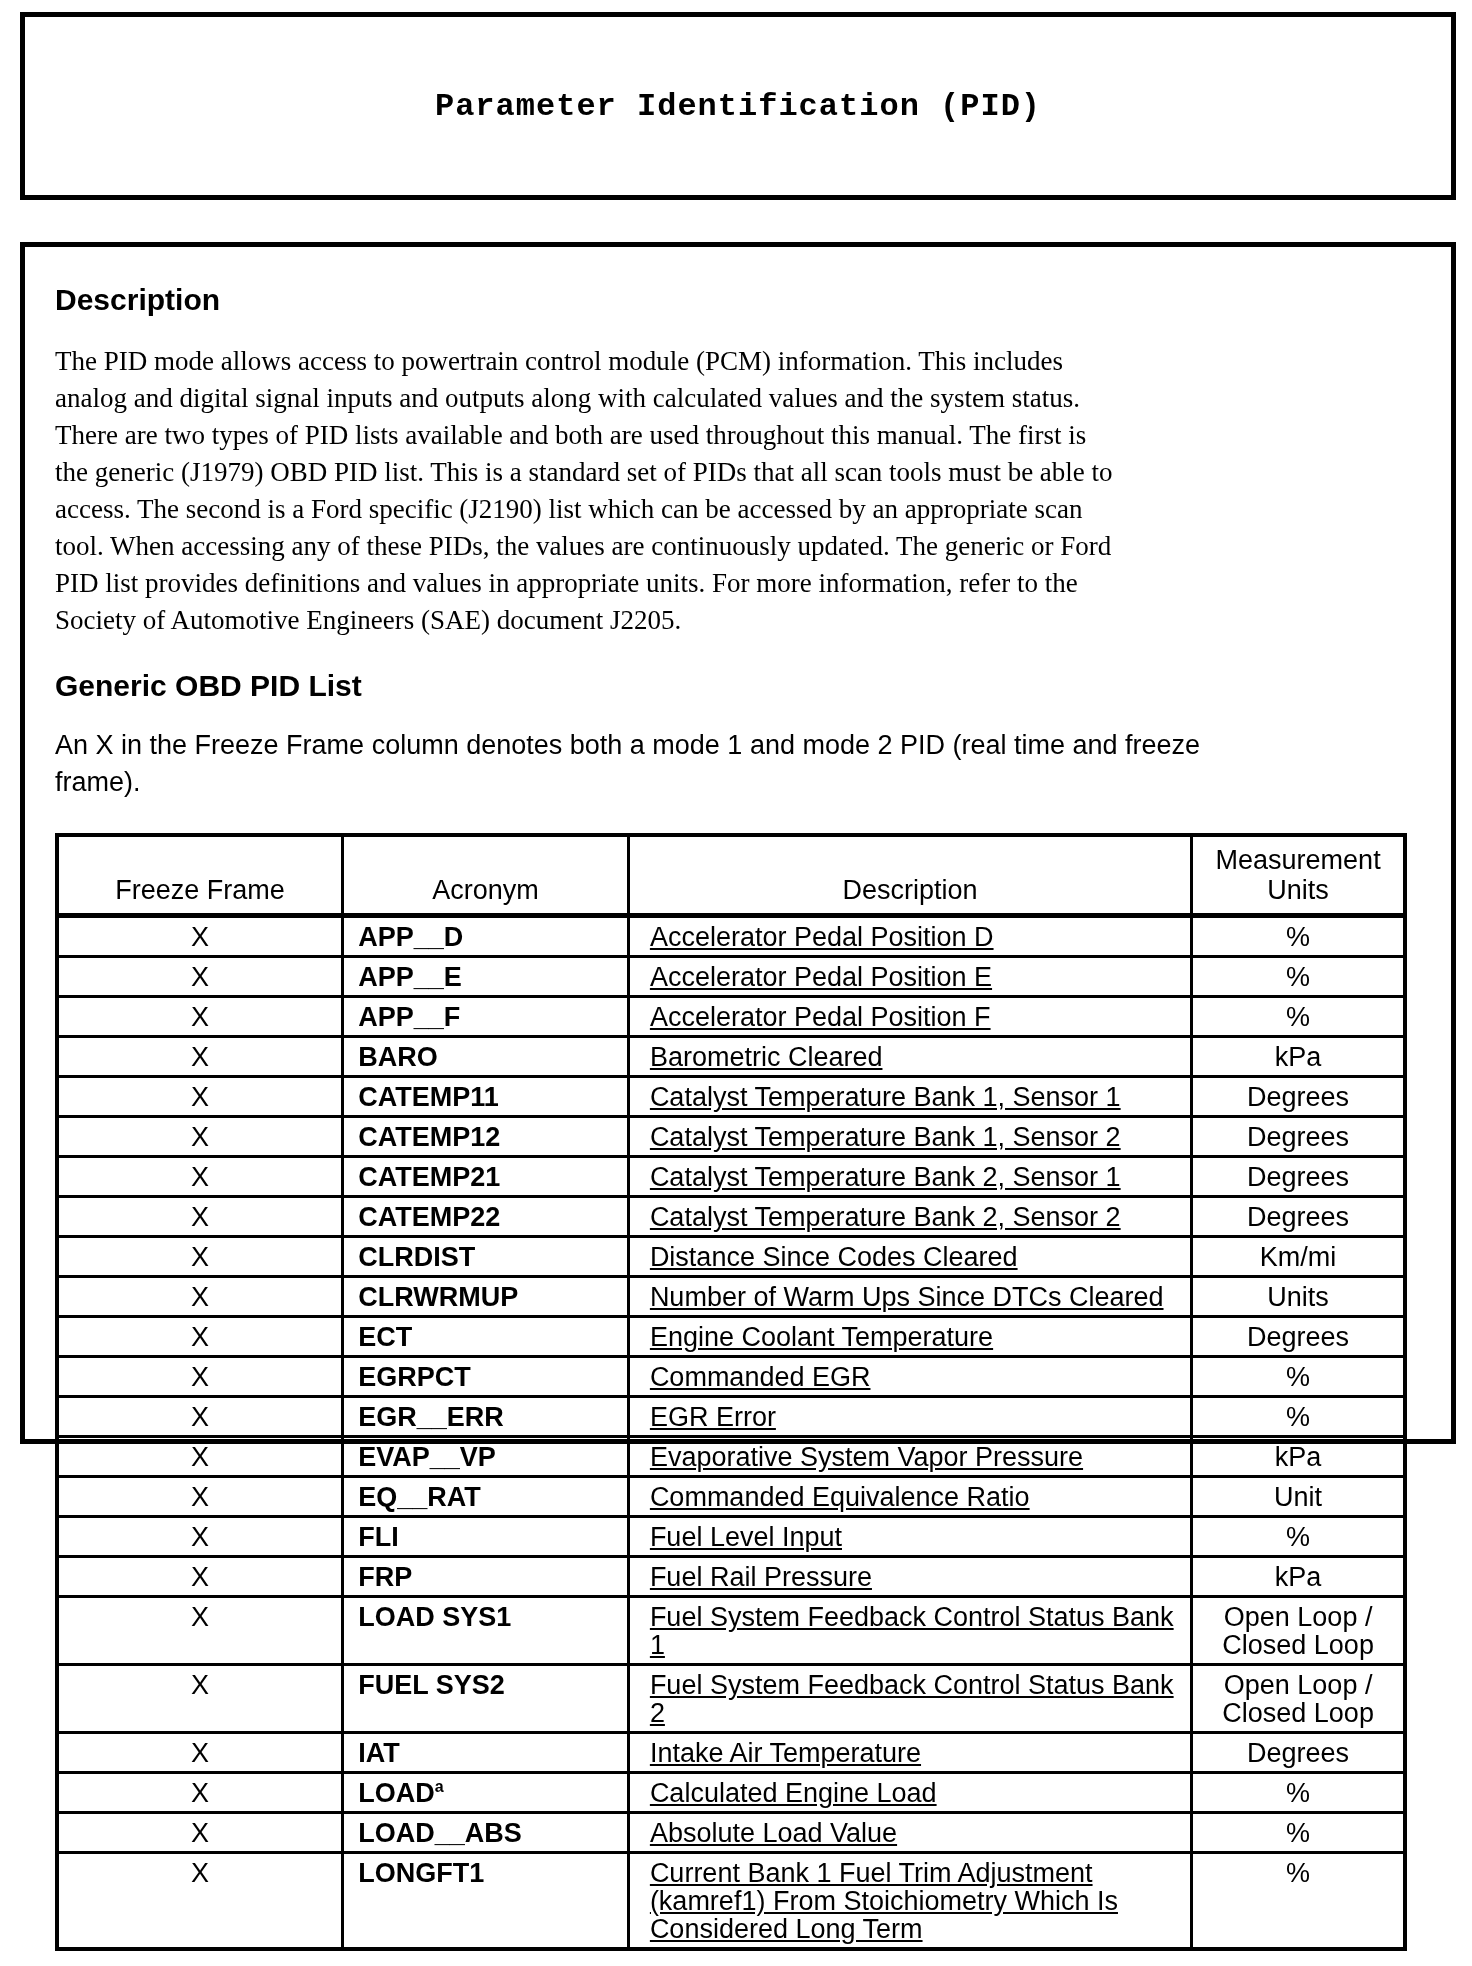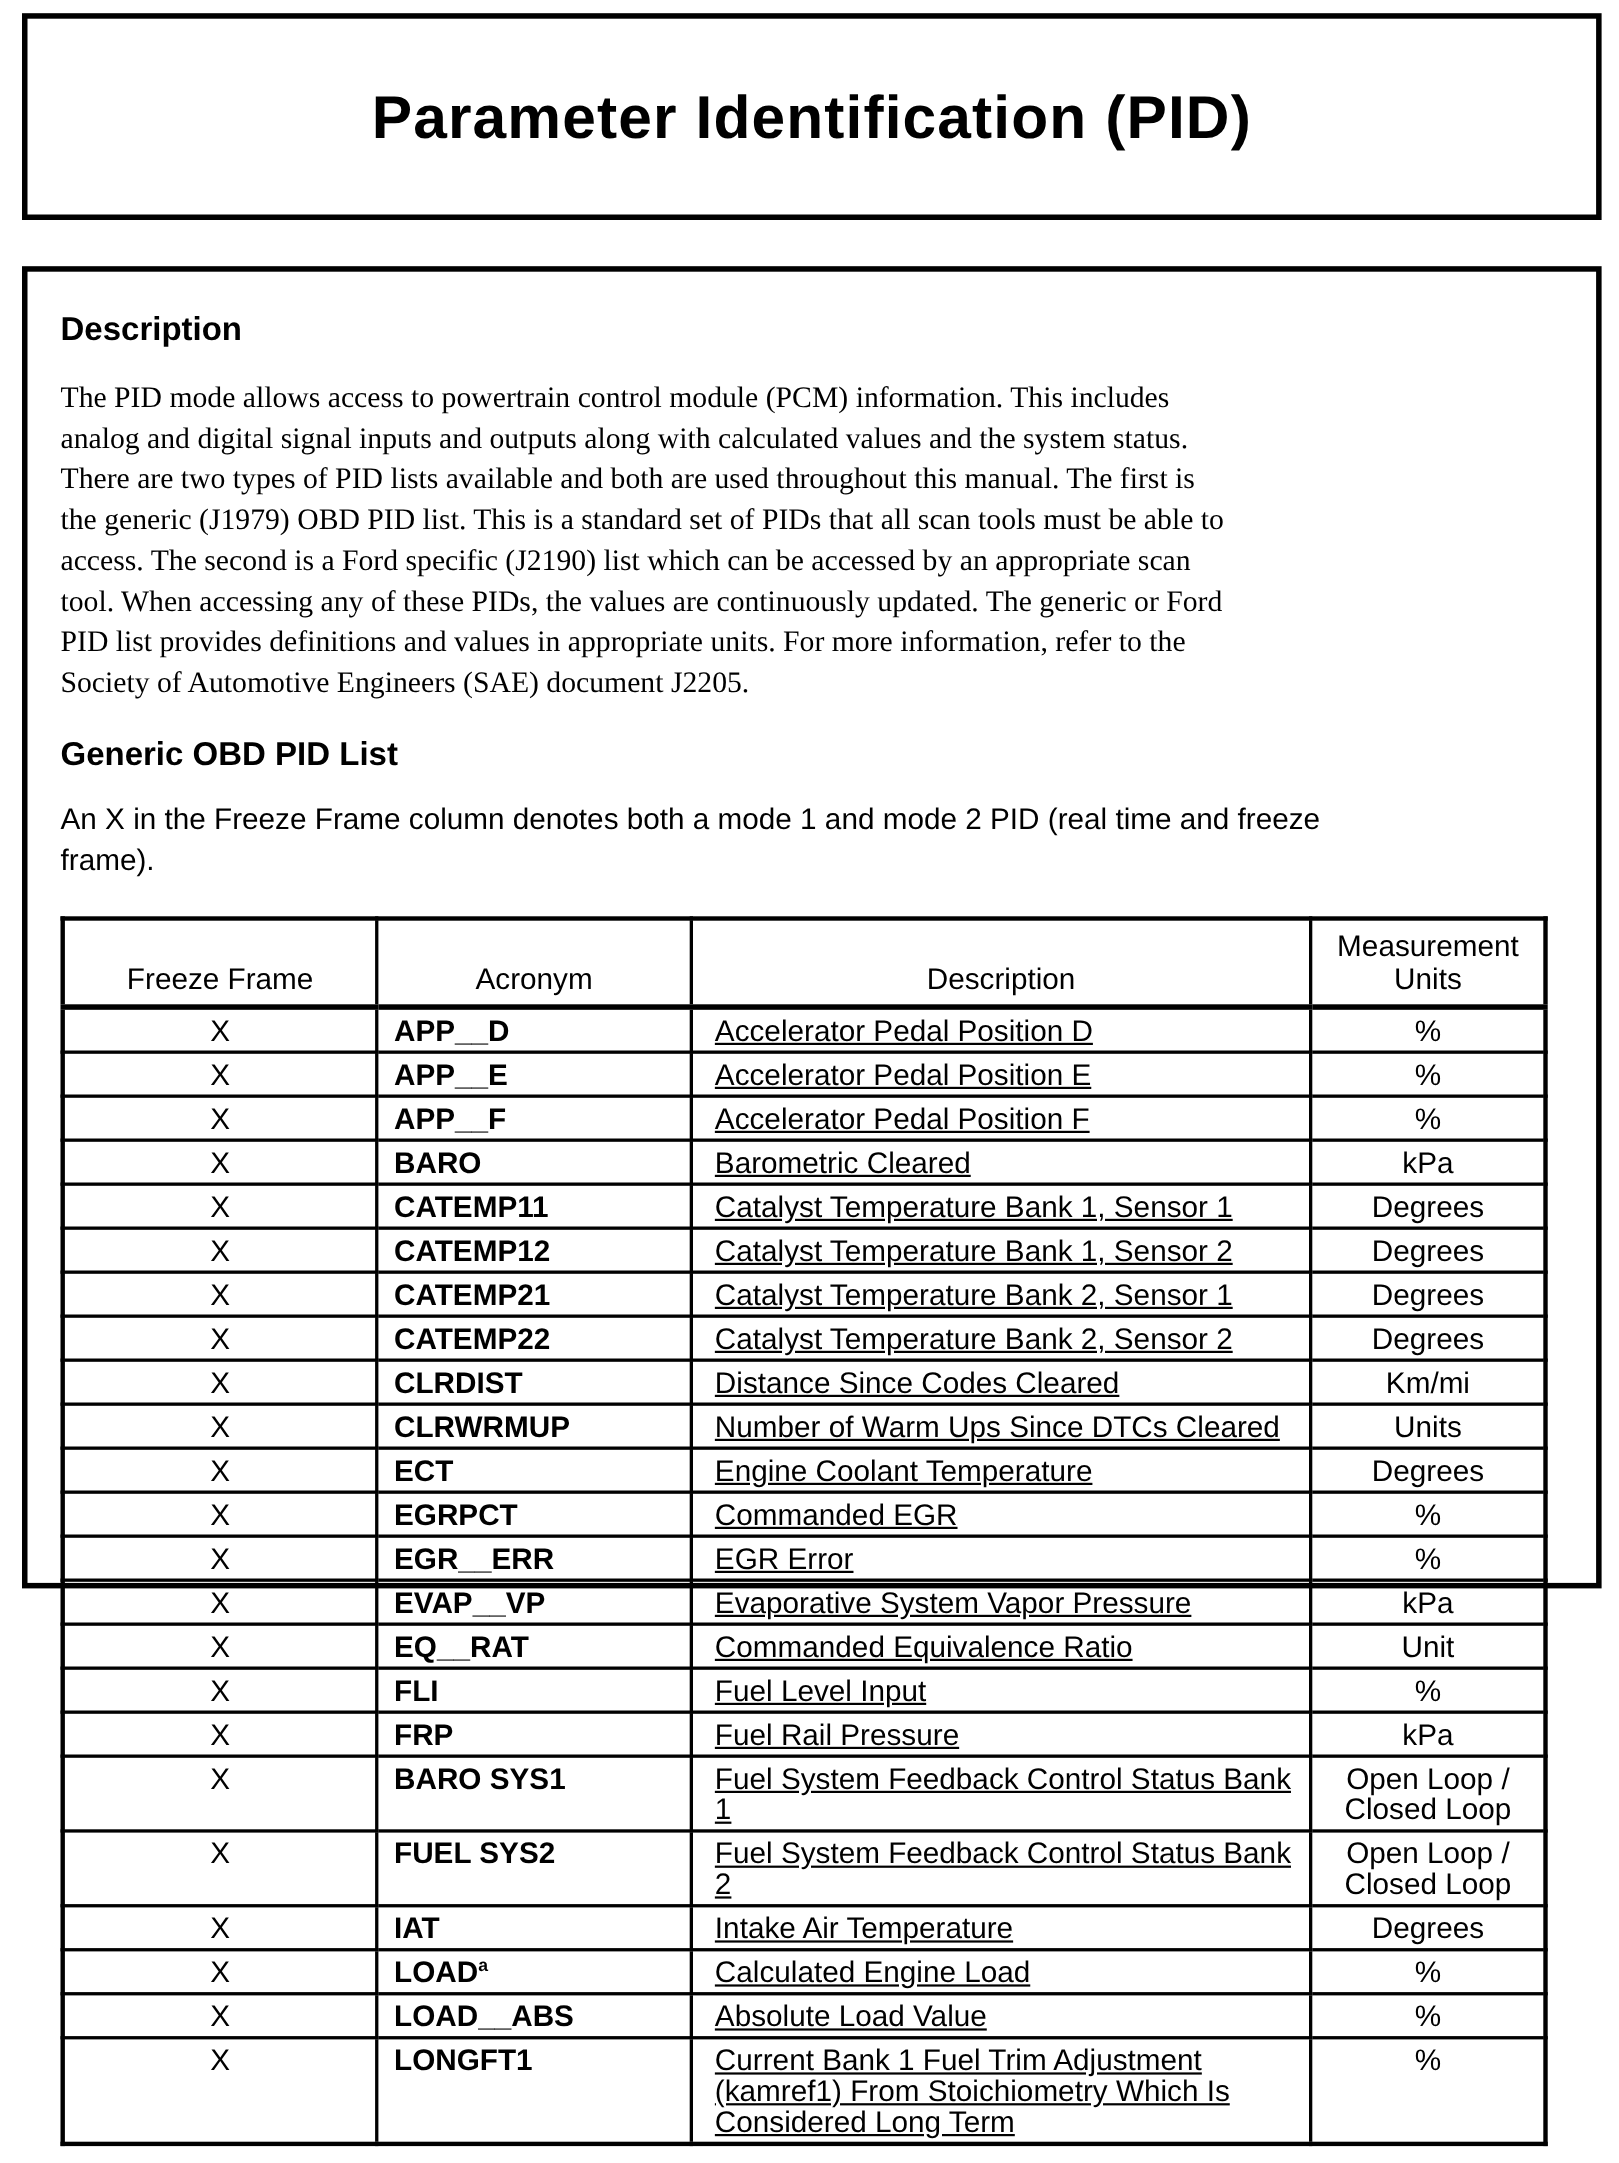--- a/index.html
+++ b/index.html
@@ -9,22 +9,22 @@
     background:#ffffff; color:#000;
     font-family:"Liberation Sans", sans-serif;
     overflow:hidden;
   }
   .title-box {
     position:absolute; left:20px; top:12px; width:1436px; height:188px;
     border:5px solid #000;
     display:flex; align-items:center; justify-content:center;
   }
   .page-title {
-    font-family:Liberation Sans, sans-serif;
-    font-weight:bold; font-size:55px; letter-spacing:1px;
+    font-family:Liberation Mono, monospace;
+    font-weight:bold; font-size:32px; letter-spacing:1px;
     white-space:nowrap;
     text-align:right;
   }
   .main-box {
     position:absolute; left:20px; top:242px; width:1436px; height:1202px;
     border:5px solid #000;
     padding:36px 30px 0 30px;
   }
   .section-heading {
     font-size:30px; font-weight:bold;
@@ -215,21 +215,21 @@
             <td class="c-units">%</td>
           </tr>
           <tr>
             <td class="c-freeze">X</td>
             <td class="c-acr"><span>FRP</span></td>
             <td class="c-desc">Fuel Rail Pressure</td>
             <td class="c-units">kPa</td>
           </tr>
           <tr>
             <td class="c-freeze">X</td>
-            <td class="c-acr"><span>BARO SYS1</span></td>
+            <td class="c-acr"><span>LOAD SYS1</span></td>
             <td class="c-desc">Fuel System Feedback Control Status Bank 1</td>
             <td class="c-units">Open Loop /
 Closed Loop</td>
           </tr>
           <tr>
             <td class="c-freeze">X</td>
             <td class="c-acr"><span>FUEL SYS2</span></td>
             <td class="c-desc">Fuel System Feedback Control Status Bank 2</td>
             <td class="c-units">Open Loop /
 Closed Loop</td>

